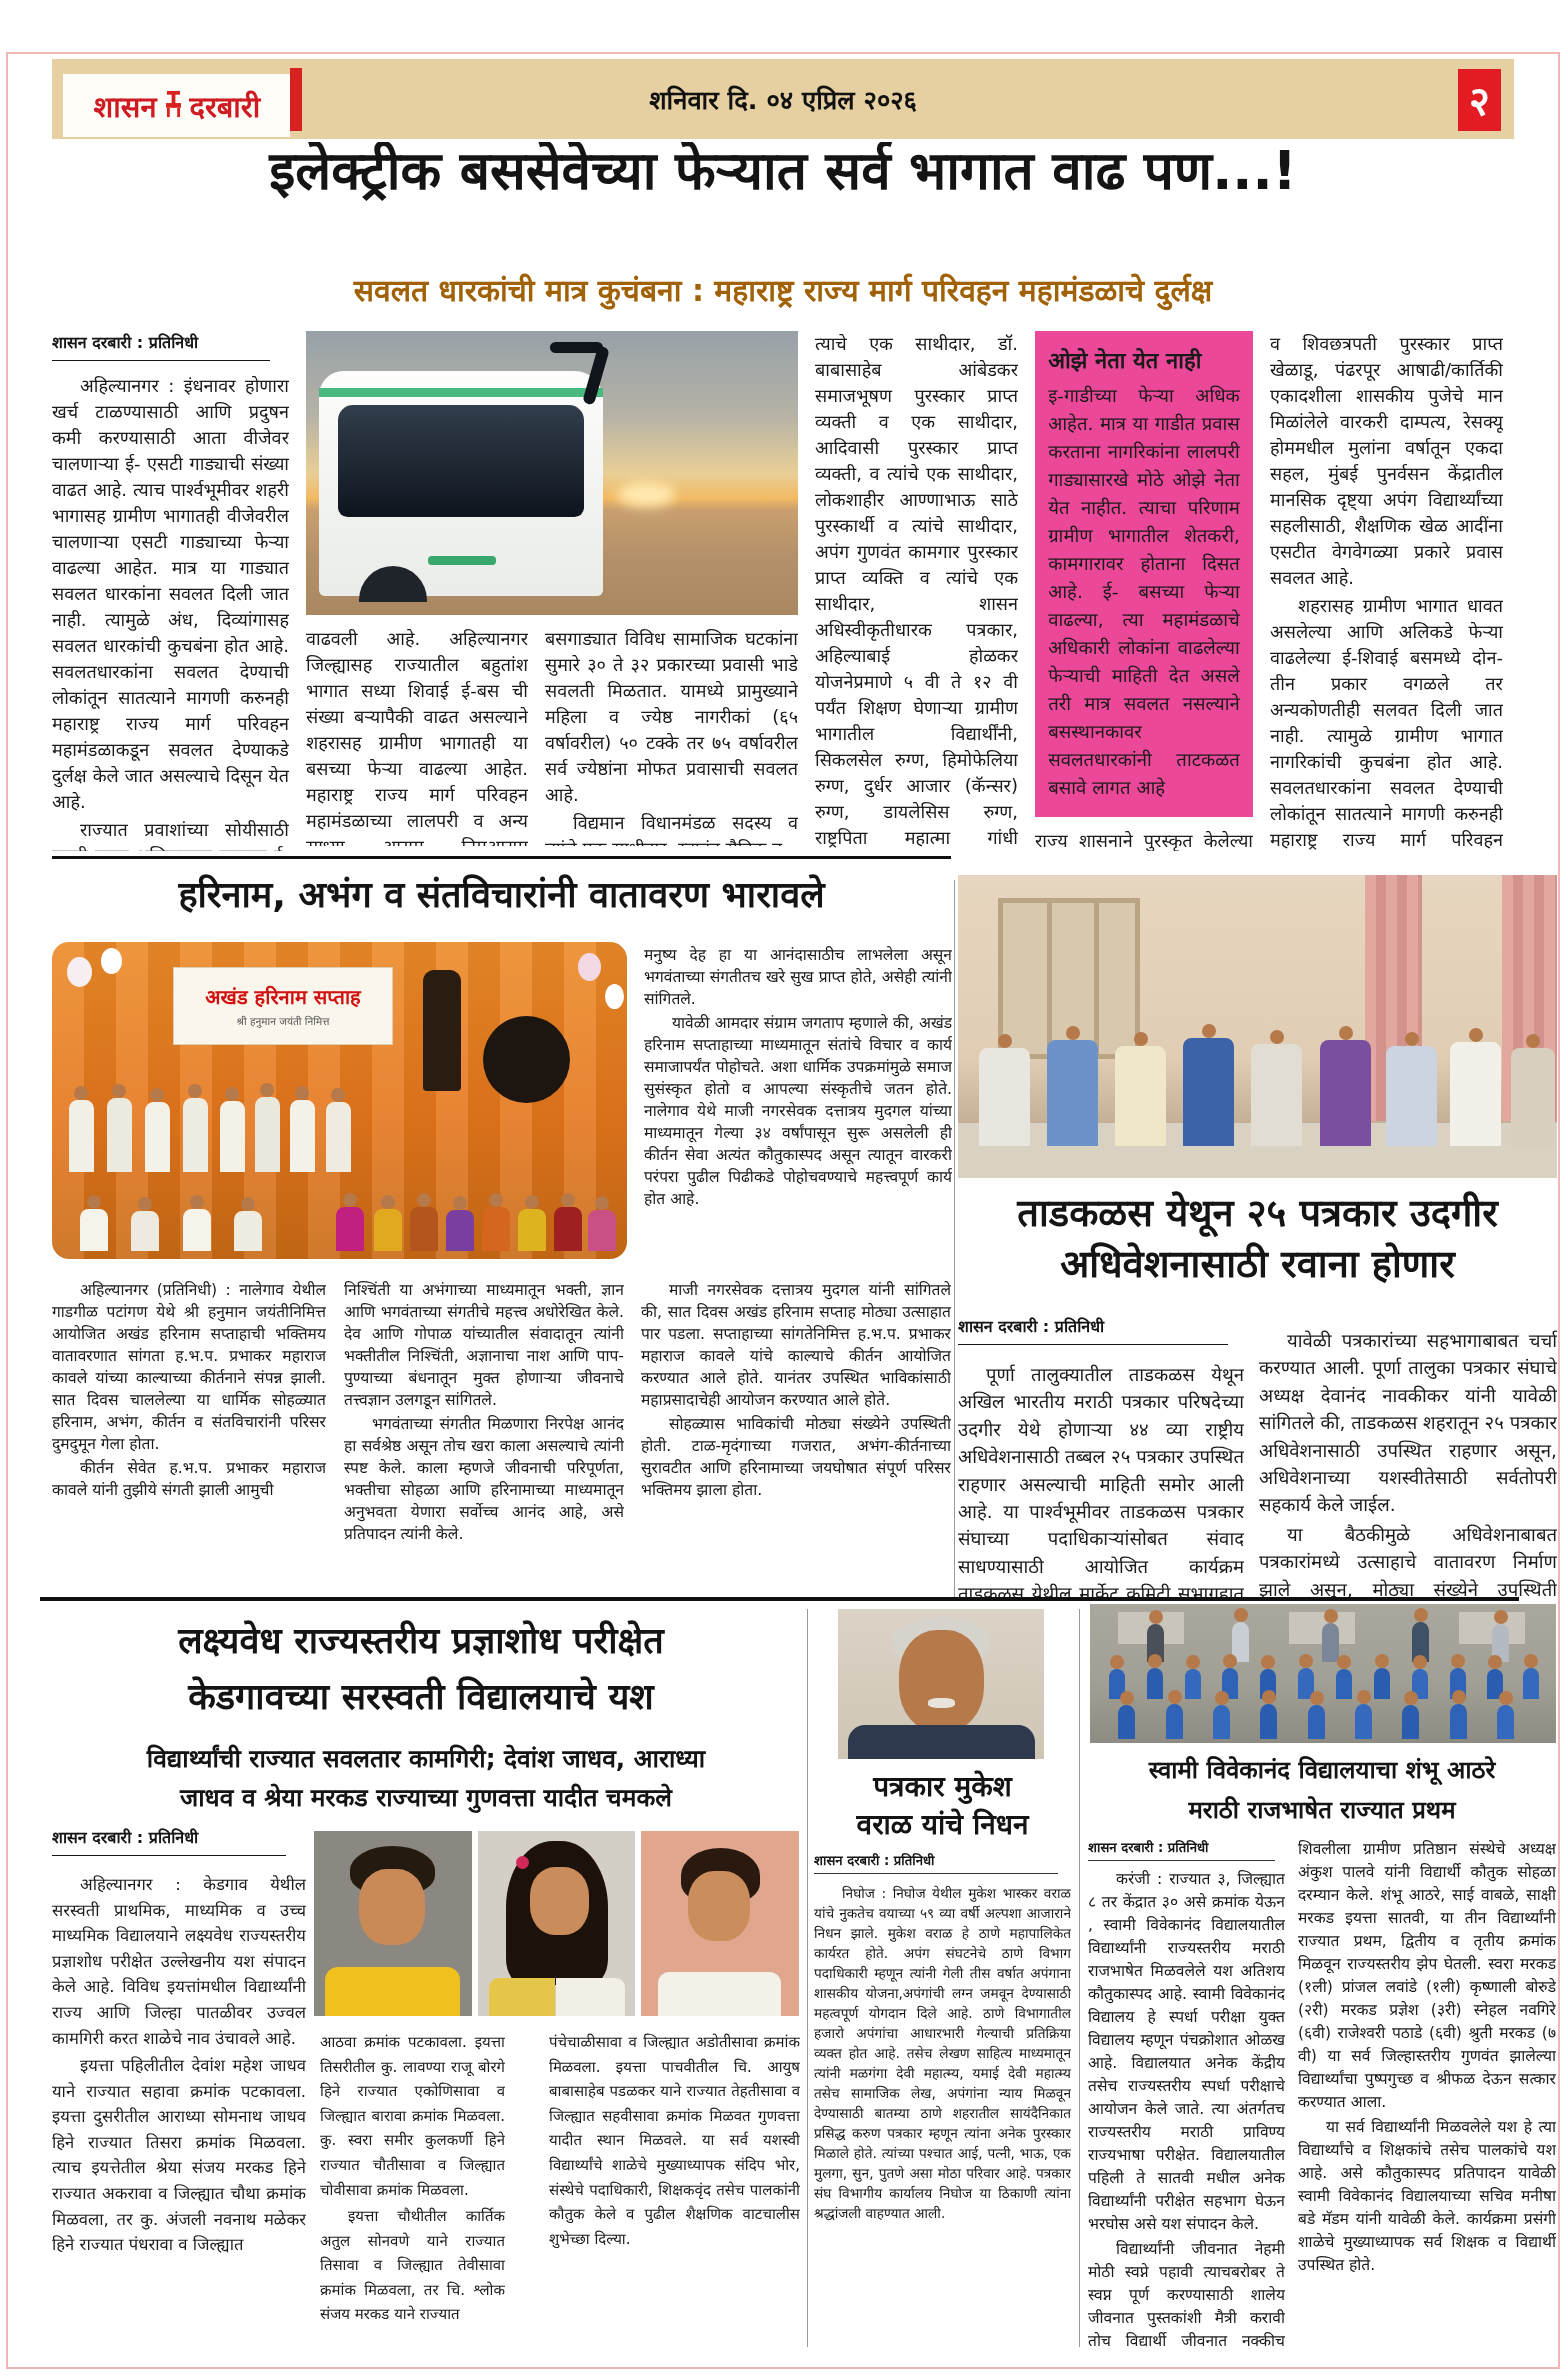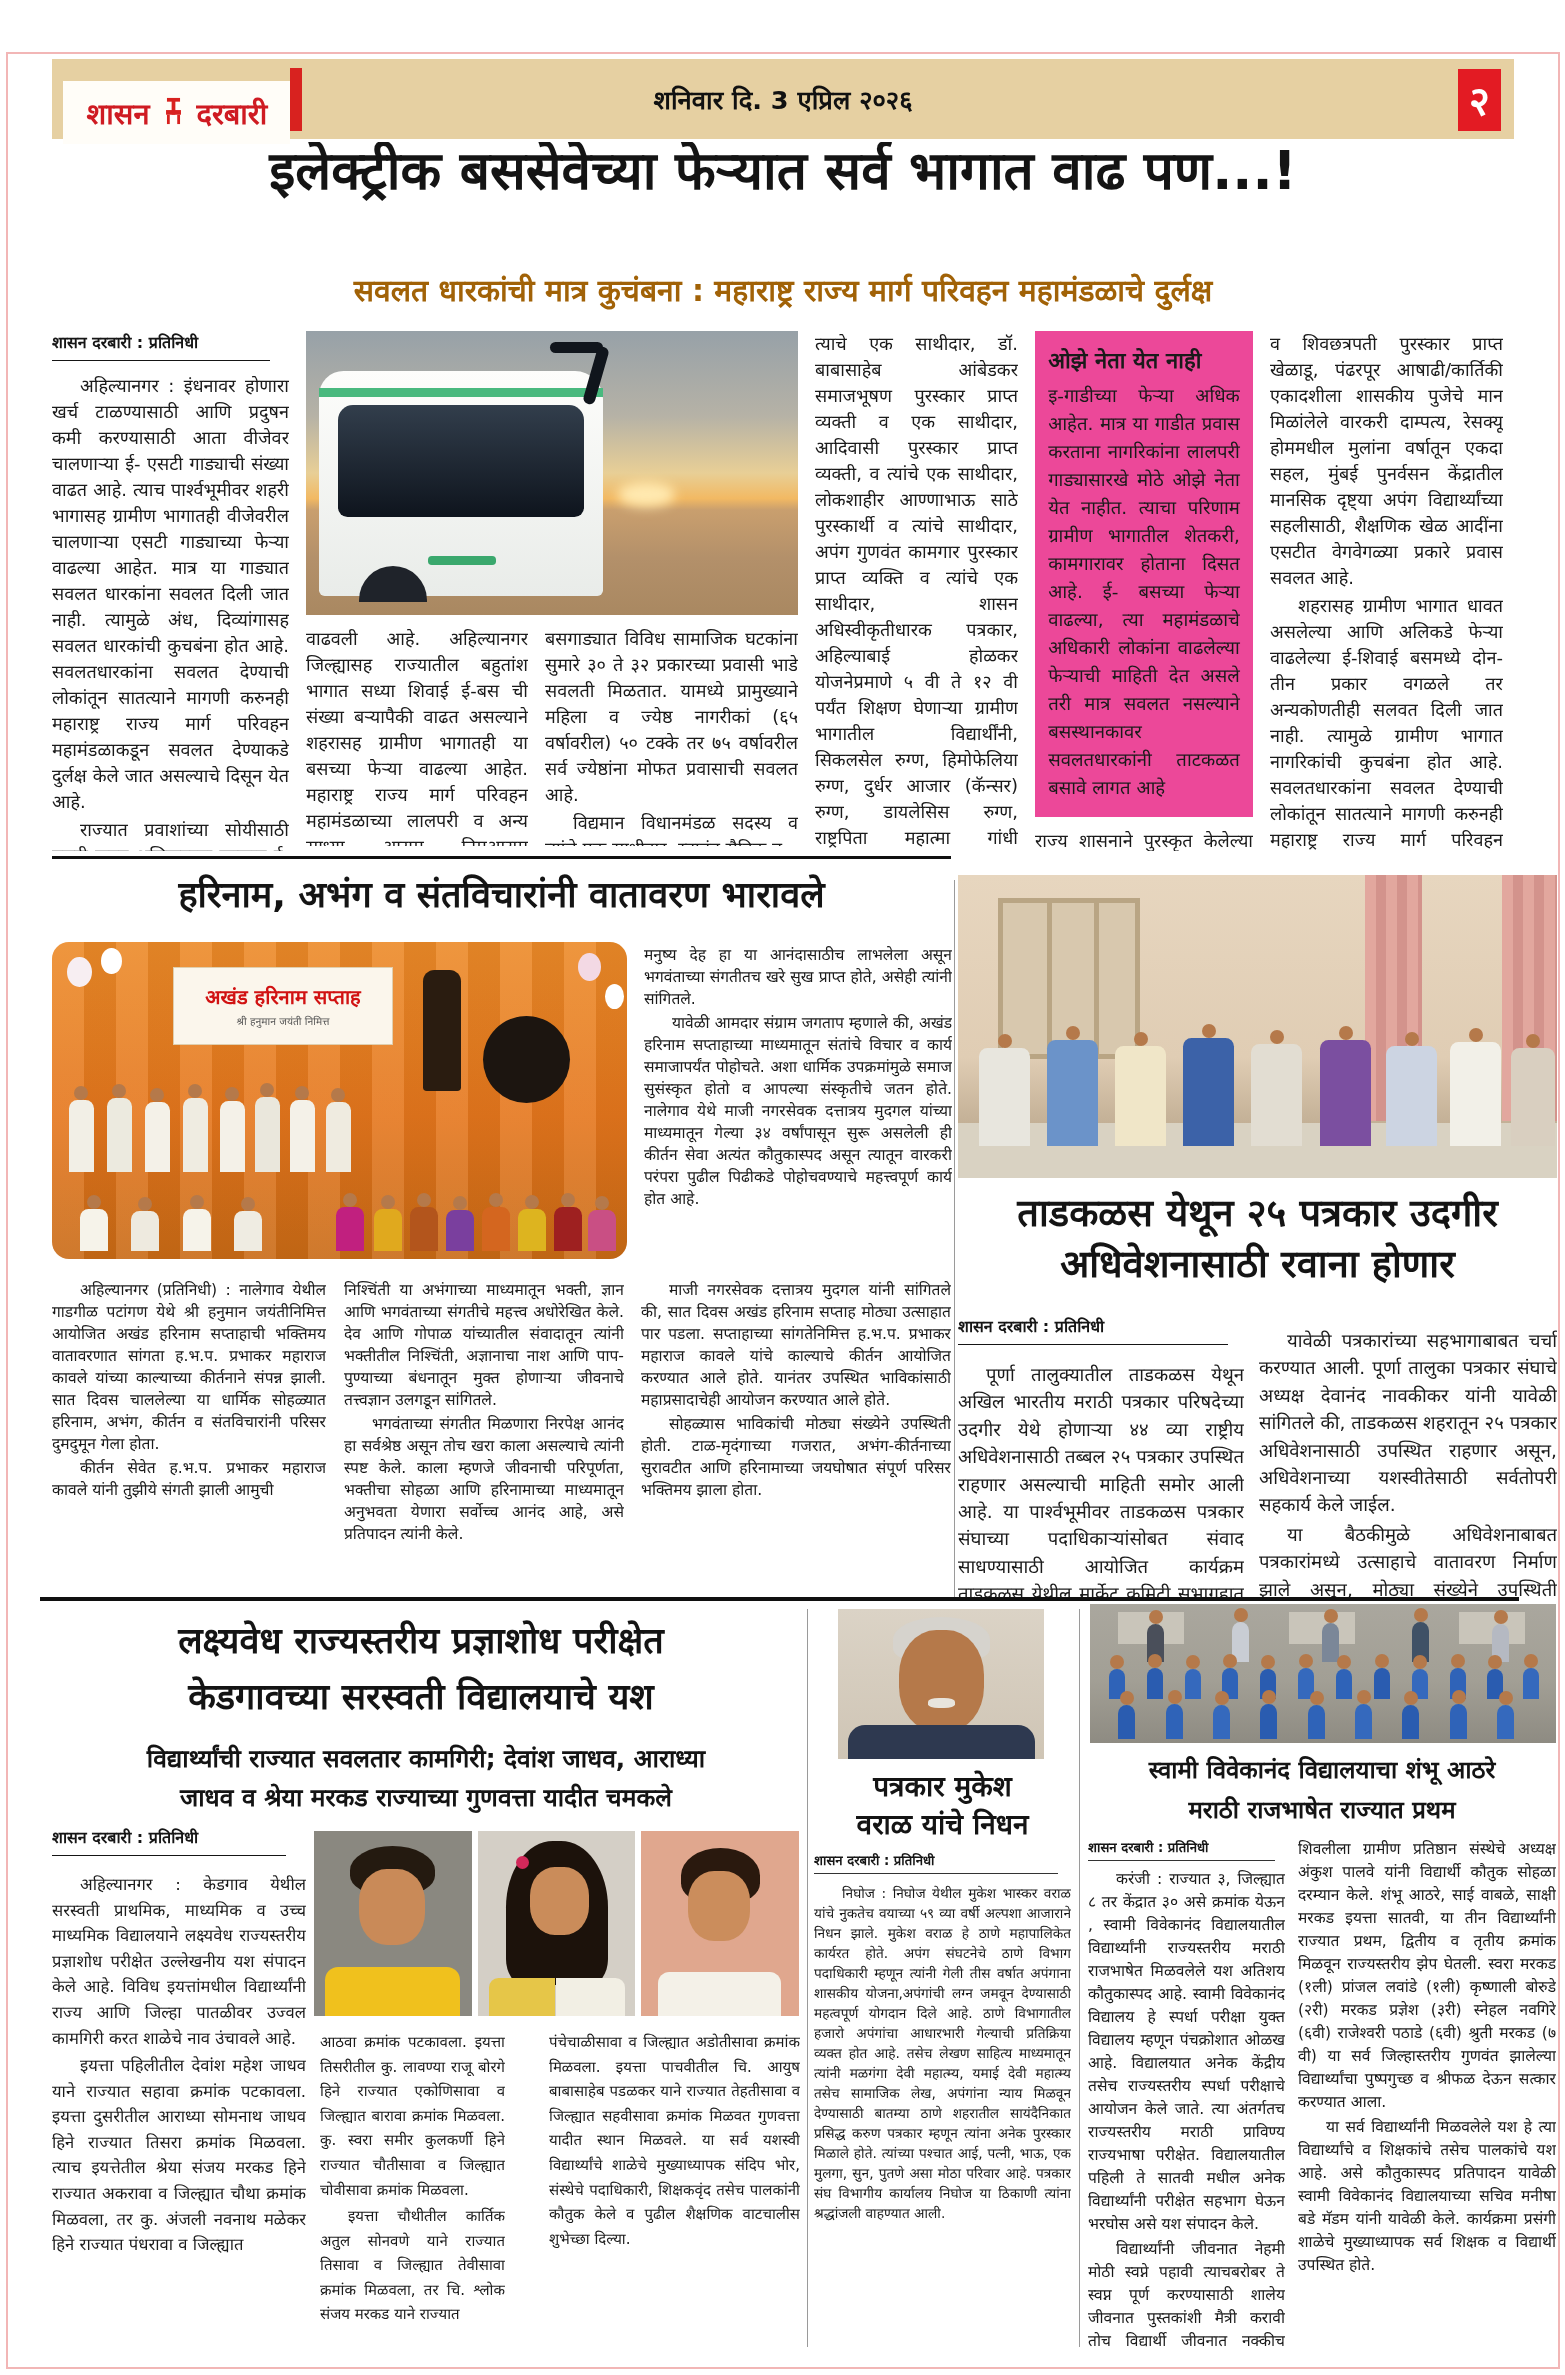--- a/index.html
+++ b/index.html
@@ -4,21 +4,21 @@
 <style>
   * { box-sizing: border-box; margin: 0; padding: 0; }
   html,body { background:#ffffff; }
   body { font-family: "DejaVu Sans", "Liberation Sans", sans-serif; color:#1a1a1a; }
   #page { position:relative; width:1565px; height:2375px; background:#fff; overflow:hidden; }
 
   .frame-line { position:absolute; background:#f2b6b6; }
 
   
   #masthead { position:absolute; left:52px; top:59px; width:1462px; height:80px; background:#e6d0a2; }
-  #logo-box { position:absolute; left:11.4px; top:22px; width:227px; height:63px; background:#fffdf8; display:flex; align-items:center; justify-content:center; gap:13px; }
+  #logo-box { position:absolute; left:11.4px; top:15px; width:227px; height:63px; background:#fffdf8; display:flex; align-items:center; justify-content:center; gap:6px; }
   #logo-box .lw { color:#cf1b22; font-weight:800; font-size:29px; }
   #logo-bar { position:absolute; left:238px; top:8.5px; width:12.3px; height:63px; background:#d8221f; }
   #masthead-date { position:absolute; inset:0; display:flex; align-items:center; justify-content:center; font-size:25.6px; font-weight:700; color:#111; }
   #page-badge { position:absolute; right:13.2px; top:9.5px; width:43px; height:62px; background:#e31b23; color:#fff; display:flex; align-items:center; justify-content:center; font-size:40px; font-weight:800; }
 
   
   .center { text-align:center; }
   #lead-headline { position:absolute; left:52px; top:142px; width:1462px; height:115px; font-size:53px; line-height:1.1; font-weight:800; color:#141414; overflow:hidden; }
   #lead-subheadline { position:absolute; left:66px; top:269px; width:1434px; height:53px; font-size:30px; font-weight:800; color:#a16207; overflow:hidden; }
 
@@ -100,21 +100,21 @@
       <span><svg width="21" height="28" viewBox="0 0 22 30">
             <rect x="4" y="1" width="14" height="4" fill="#d8221f"></rect>
             <rect x="9" y="3" width="4" height="16" fill="#d8221f"></rect>
             <rect x="3" y="14" width="16" height="5" fill="#d8221f"></rect>
             <rect x="4" y="19" width="3" height="10" fill="#d8221f"></rect>
             <rect x="15" y="19" width="3" height="10" fill="#d8221f"></rect>
           </svg></span>
       <span class="lw">दरबारी</span>
     </div>
     <div id="logo-bar"></div>
-    <div id="masthead-date">शनिवार दि. 3 एप्रिल २०२६</div>
+    <div id="masthead-date">शनिवार दि. ०४ एप्रिल २०२६</div>
     <div id="page-badge">२</div>
   </div>
 
   <div id="lead-headline" class="center">इलेक्ट्रीक बससेवेच्या फेऱ्यात सर्व भागात वाढ पण...!</div>
   <div id="lead-subheadline" class="center">सवलत धारकांची मात्र कुचंबना : महाराष्ट्र राज्य मार्ग परिवहन महामंडळाचे दुर्लक्ष</div>
 
   <div id="lead-row">
     <div class="col t19" style="width:237px;">
       <span class="byline">शासन दरबारी : प्रतिनिधी</span>
       <p class="b">अहिल्यानगर : इंधनावर होणारा खर्च टाळण्यासाठी आणि प्रदुषन कमी करण्यासाठी आता वीजेवर चालणाऱ्या ई- एसटी गाड्याची संख्या वाढत आहे. त्याच पार्श्वभूमीवर शहरी भागासह ग्रामीण भागातही वीजेवरील चालणाऱ्या एसटी गाड्याच्या फेऱ्या वाढल्या आहेत. मात्र या गाड्यात सवलत धारकांना सवलत दिली जात नाही. त्यामुळे अंध, दिव्यांगासह सवलत धारकांची कुचबंना होत आहे. सवलतधारकांना सवलत देण्याची लोकांतून सातत्याने मागणी करुनही महाराष्ट्र राज्य मार्ग परिवहन महामंडळाकडून सवलत देण्याकडे दुर्लक्ष केले जात असल्याचे दिसून येत आहे.</p>

